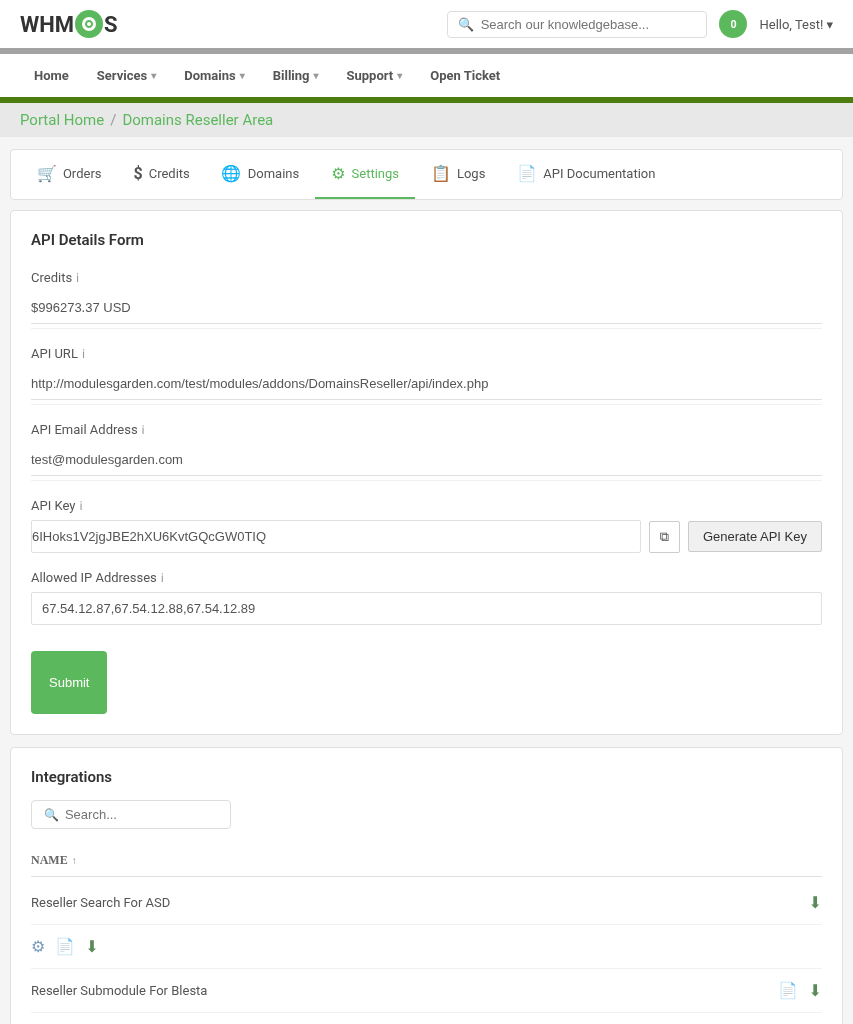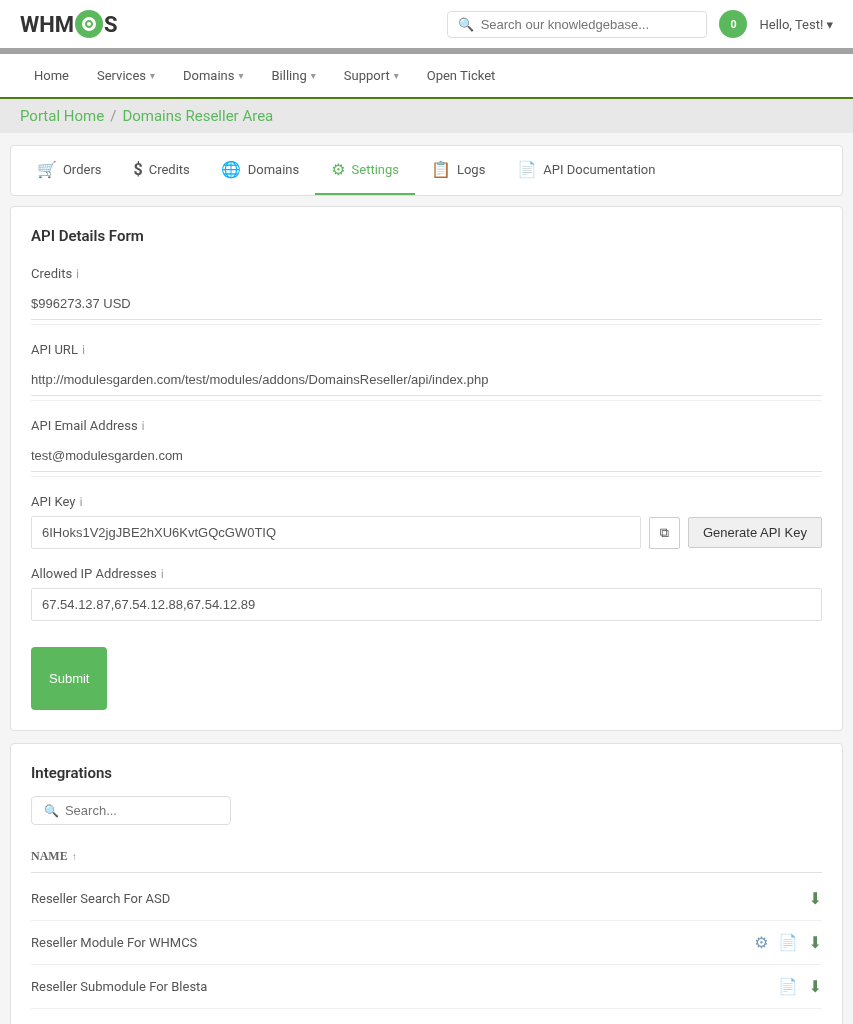--- a/index.html
+++ b/index.html
@@ -12,21 +12,21 @@
     .logo-icon svg { width: 16px; height: 16px; fill: white; }
     .header-right { display: flex; align-items: center; gap: 12px; }
     .search-box { display: flex; align-items: center; border: 1px solid #ddd; border-radius: 4px; padding: 5px 10px; background: #fff; width: 260px; }
     .search-box input { border: none; outline: none; font-size: 13px; color: #0f766e; width: 100%; background: transparent; }
     .search-icon-sm { color: #999; margin-right: 6px; font-size: 13px; }
     .cart-badge { position: relative; display: inline-flex; align-items: center; }
     .cart-btn { background: #5cb85c; color: white; border: none; border-radius: 50%; width: 28px; height: 28px; display: flex; align-items: center; justify-content: center; font-size: 11px; font-weight: bold; cursor: pointer; }
     .user-greeting { font-size: 13px; color: #555; cursor: pointer; }
 
     
-    .main-nav { background: #fff; border-bottom: 2px solid #4d7c0f; padding: 0 20px; display: flex; align-items: center; justify-content: space-between; }
+    .main-nav { background: #fff; border-bottom: 6px solid #4d7c0f; padding: 0 20px; display: flex; align-items: center; justify-content: space-between; font-weight: bold; }
     .nav-left { display: flex; align-items: center; }
     .nav-item { padding: 14px 14px; font-size: 13px; color: #555; cursor: pointer; display: flex; align-items: center; gap: 4px; text-decoration: none; }
     .nav-arrow { font-size: 10px; color: #999; }
 
     
     .breadcrumb { background: #e8e8e8; padding: 8px 20px; font-size: 15px; color: #666; display: flex; align-items: center; gap: 6px; }
     .breadcrumb a { color: #5cb85c; text-decoration: none; }
     .breadcrumb-sep { color: #999; }
 
     
@@ -41,21 +41,21 @@
     
     .card { background: #fff; border: 1px solid #e0e0e0; border-radius: 4px; padding: 20px; margin-bottom: 12px; }
     .card-title { font-size: 15px; font-weight: 600; color: #333; margin-bottom: 20px; }
 
     
     .form-group { margin-bottom: 16px; }
     .form-label { font-size: 13px; color: #555; margin-bottom: 6px; display: flex; align-items: center; gap: 4px; }
     .form-label .help-icon { color: #999; font-size: 12px; cursor: pointer; }
     .form-control { width: 100%; border: none; border-bottom: 1px solid #e0e0e0; padding: 8px 0; font-size: 13px; color: #555; outline: none; background: transparent; }
     .api-key-row { display: flex; align-items: center; gap: 8px; }
-    .api-key-input { flex: 1; border: 1px solid #e0e0e0; padding: 8px 10px; font-size: 13px; color: #555; border-radius: 2px; }
+    .api-key-input { flex: 1; border: 1px solid #e0e0e0; padding: 8px 0; font-size: 13px; color: #555; border-radius: 2px; }
     .btn-copy { background: #fff; border: 1px solid #ccc; padding: 7px 10px; border-radius: 2px; cursor: pointer; font-size: 13px; color: #555; }
     .btn-generate { background: #f0f0f0; border: 1px solid #ccc; padding: 7px 14px; border-radius: 2px; cursor: pointer; font-size: 13px; color: #333; white-space: nowrap; }
     .btn-submit { background: #5cb85c; color: white; border: none; padding: 24px 18px; border-radius: 4px; cursor: pointer; font-size: 13px; margin-top: 10px; }
     .form-divider { border: none; border-bottom: 1px solid #f0f0f0; margin: 4px 0 16px; }
 
     
     .integrations-title { font-size: 15px; font-weight: 600; color: #333; margin-bottom: 14px; }
     .search-integrations { display: flex; align-items: center; border: 1px solid #ddd; border-radius: 4px; padding: 6px 12px; width: 200px; margin-bottom: 16px; }
     .search-integrations input { border: none; outline: none; font-size: 13px; color: #666; width: 100%; background: transparent; }
     .search-int-icon { color: #999; margin-right: 6px; font-size: 12px; }
@@ -218,21 +218,20 @@
     </div>
 
     <div class="table-row">
       <span class="row-name">Reseller Search For ASD</span>
       <div class="row-actions">
         <span class="action-icon-dl" title="Download">⬇</span>
       </div>
     </div>
 
     <div class="table-row">
-      <span class="row-name">Reseller Module For WHMCS</span>
       <div class="row-actions">
         <span class="action-icon" title="Settings">⚙</span>
         <span class="action-icon" title="Documentation">📄</span>
         <span class="action-icon-dl" title="Download">⬇</span>
       </div>
     </div>
 
     <div class="table-row">
       <span class="row-name">Reseller Submodule For Blesta</span>
       <div class="row-actions">

